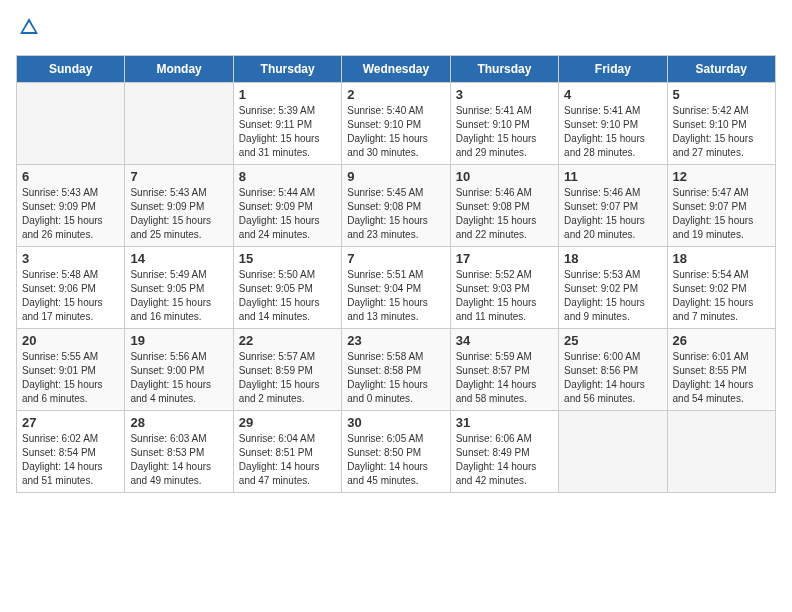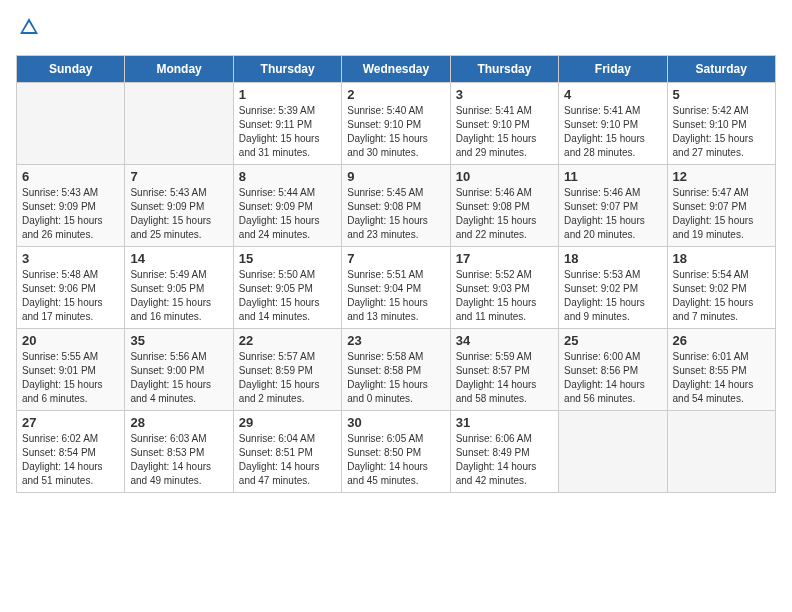--- a/index.html
+++ b/index.html
@@ -202,21 +202,21 @@
           <div class="day-num">18</div>
           <div class="day-info">Sunrise: 5:54 AM<br>Sunset: 9:02 PM<br>Daylight: 15 hours and 7 minutes.</div>
         </td>
       </tr>
       <tr>
         <td>
           <div class="day-num">20</div>
           <div class="day-info">Sunrise: 5:55 AM<br>Sunset: 9:01 PM<br>Daylight: 15 hours and 6 minutes.</div>
         </td>
         <td>
-          <div class="day-num">35</div>
+          <div class="day-num">19</div>
           <div class="day-info">Sunrise: 5:56 AM<br>Sunset: 9:00 PM<br>Daylight: 15 hours and 4 minutes.</div>
         </td>
         <td>
           <div class="day-num">22</div>
           <div class="day-info">Sunrise: 5:57 AM<br>Sunset: 8:59 PM<br>Daylight: 15 hours and 2 minutes.</div>
         </td>
         <td>
           <div class="day-num">23</div>
           <div class="day-info">Sunrise: 5:58 AM<br>Sunset: 8:58 PM<br>Daylight: 15 hours and 0 minutes.</div>
         </td>

